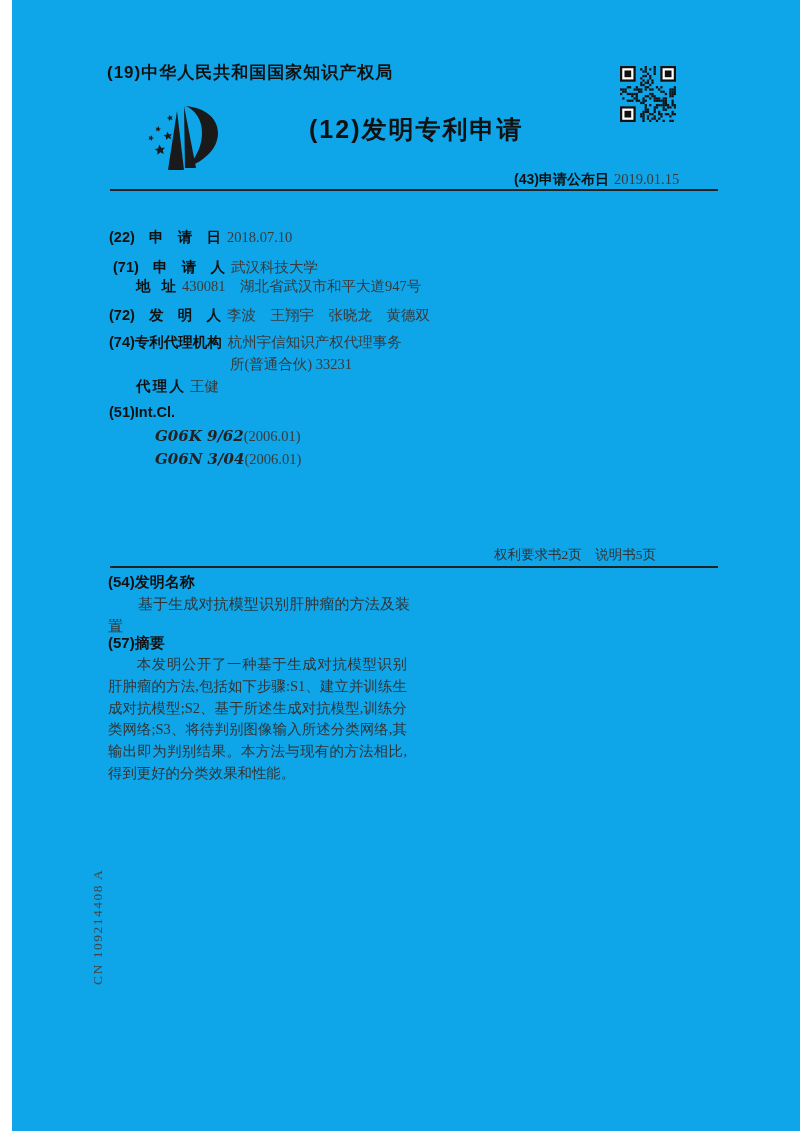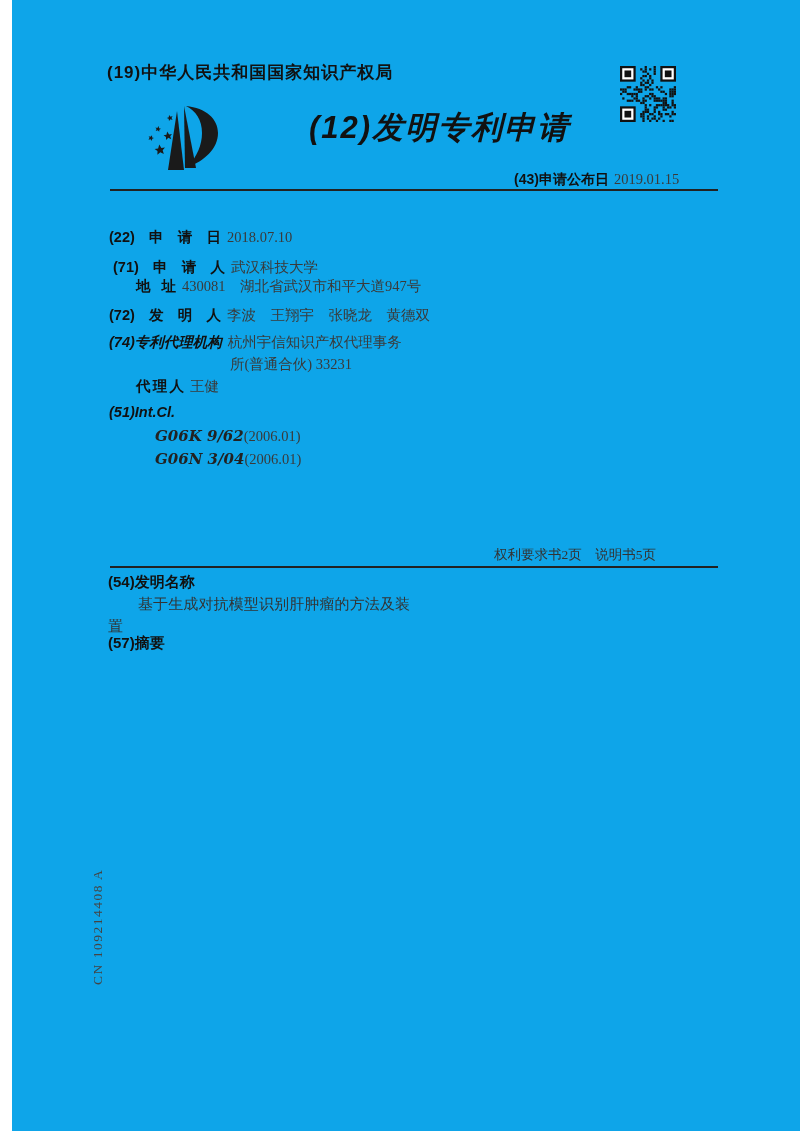--- a/index.html
+++ b/index.html
@@ -13,23 +13,23 @@
     margin-left:12px;
   }
   .abs{position:absolute;white-space:nowrap;}
   
   .office{
     left:95px;top:61px;
     font-family:"Liberation Sans","DejaVu Sans",sans-serif;
     font-weight:700;font-size:17px;letter-spacing:1px;color:#111;
   }
   .doc-type{
-    left:297px;top:107px;
-    font-family:"Liberation Sans","DejaVu Sans",sans-serif;
-    font-weight:700;font-size:31px;letter-spacing:2px;color:#111;font-style:italic;
+    left:297px;top:113px;
+    font-family:"Liberation Sans","DejaVu Sans",sans-serif;
+    font-weight:700;font-size:25px;letter-spacing:2px;color:#111;
   }
   .logo{left:131px;top:104px;width:92px;height:74px;}
   .qr{left:608px;top:66px;width:56px;height:56px;}
   .pub-line1{left:502px;top:147px;}
   .pub-line2{left:502px;top:170px;}
   .pub-lbl{
     font-family:"Liberation Sans","DejaVu Sans",sans-serif;
     font-weight:700;font-size:14px;color:#111;
   }
   .pub-val{font-size:14.5px;color:#3a3a3a;margin-left:5px;}
@@ -38,21 +38,21 @@
   .hr2{top:566px;}
   
   .row{position:absolute;white-space:nowrap;}
   .lbl{
     display:inline-block;width:112px;
     font-family:"Liberation Sans","DejaVu Sans",sans-serif;
     font-weight:700;font-size:14.5px;color:#111;
     text-align:justify;text-align-last:justify;
     vertical-align:top;
   }
-  .lbl.auto{width:auto;text-align:right;text-align-last:auto;font-style:italic;}
+  .lbl.auto{width:auto;text-align:right;text-align-last:auto;}
   .lbl.w40{width:40px;}
   .lbl.w48{width:48px;}
   .val{font-size:14.5px;color:#3a3a3a;margin-left:6px;}
   .val.noml{margin-left:0;}
   .ipc-code{
     font-style:italic;font-weight:700;font-size:15px;color:#222;
     font-family:"DejaVu Serif","Liberation Serif",serif;
   }
   .ipc-ver{font-size:14.5px;color:#3a3a3a;}
   
@@ -323,16 +323,17 @@
     <span class="ipc-code">G06N 3/04</span><span class="ipc-ver">(2006.01)</span>
   </div>
 
   <div class="abs pages-info">权利要求书2页　说明书5页</div>
   <div class="hr hr2"></div>
 
   <div class="abs sec-lbl title-lbl">(54)发明名称</div>
   <div class="title-text">基于生成对抗模型识别肝肿瘤的方法及装置</div>
 
   <div class="abs sec-lbl abstract-lbl">(57)摘要</div>
+  <div class="abstract-text">本发明公开了一种基于生成对抗模型识别肝肿瘤的方法,包括如下步骤:S1、建立并训练生成对抗模型;S2、基于所述生成对抗模型,训练分类网络;S3、将待判别图像输入所述分类网络,其输出即为判别结果。本方法与现有的方法相比,得到更好的分类效果和性能。</div>
 
   <div class="vertical-number">CN 109214408 A</div>
 
 </div>
 
 </body></html>

